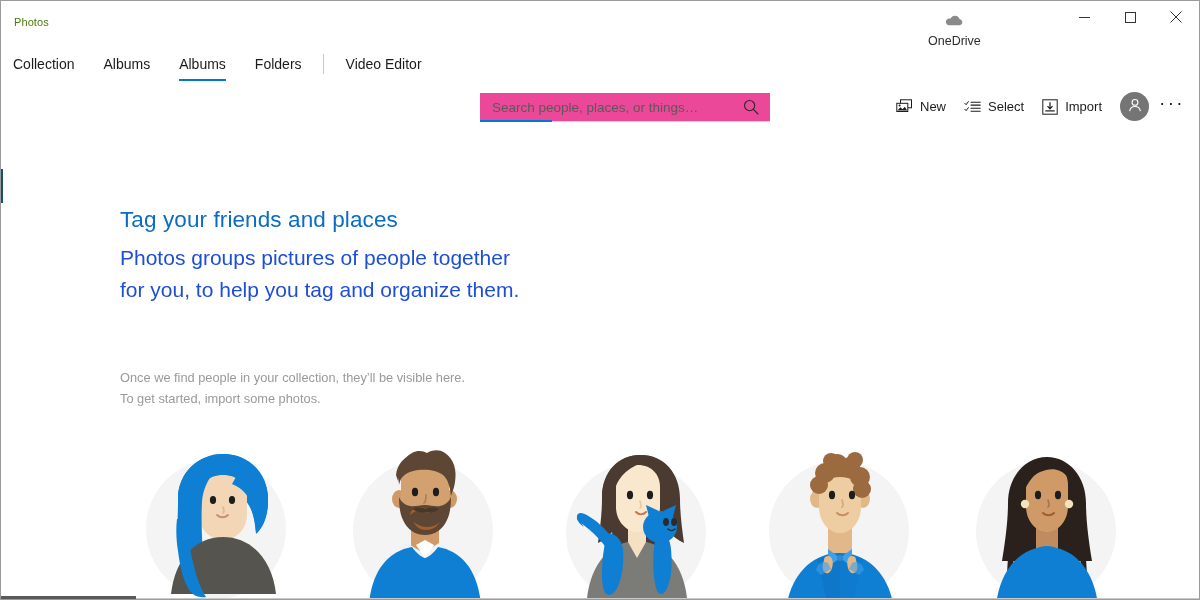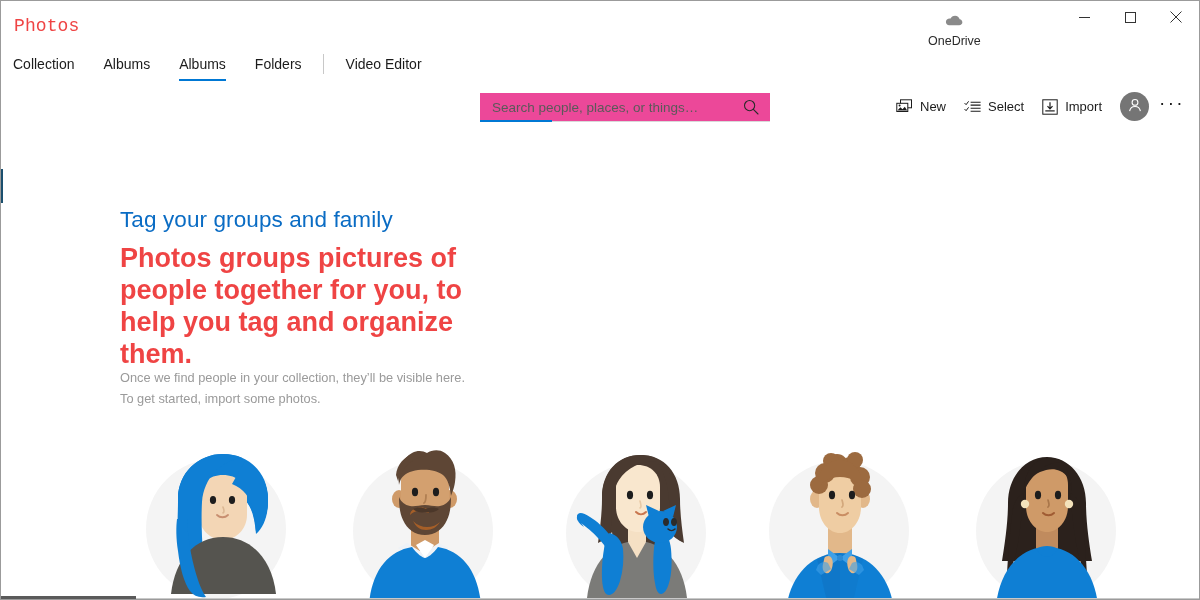--- a/index.html
+++ b/index.html
@@ -24,24 +24,23 @@
   
   .titlebar {
     position: relative;
     height: 47px;
     display: flex;
     align-items: flex-start;
   }
   .app-title {
     position: absolute;
     left: 13px; top: 15px;
-    font-size: 18px;
-    color: #ef4444;
+    font-size: 11px;
+    color: #4d7c0f;
     letter-spacing: .1px;
-    font-family: Liberation Mono, monospace;
   }
   .onedrive {
     position: absolute;
     left: 927px; top: 13px;
     display: flex; align-items: center; gap: 7px;
     font-size: 12.5px;
     color: #2b2b2b;
     flex-direction: column;
   }
   .onedrive-icon { width: 18px; height: 13px; display:block; }
@@ -168,24 +167,24 @@
     left: 119px; top: 118px;
     font-size: 22.5px;
     color: #0a6cc4;
     font-weight: 400;
     letter-spacing: .1px;
   }
   .subhead {
     position: absolute;
     left: 119px; top: 153px;
     width: 400px;
-    font-size: 27px;
+    font-size: 21px;
     line-height: 32px;
-    color: #ef4444;
-    font-weight: 700;
+    color: #1d4ed8;
+    font-weight: 400;
   }
   .hint {
     position: absolute;
     left: 119px; top: 278px;
     font-size: 12.8px;
     line-height: 21px;
     color: #9a9a9a;
   }
 
   
@@ -334,21 +333,21 @@
           </svg>
         </span>
       </div>
 
       <div class="more-btn">···</div>
     </div>
   </div>
 
   <div class="content">
 
-    <div class="headline">Tag your groups and family</div>
+    <div class="headline">Tag your friends and places</div>
     <div class="subhead">Photos groups pictures of people together for you, to help you tag and organize them.</div>
     <div class="hint">
       <div>Once we find people in your collection, they’ll be visible here.</div>
       <div>To get started, import some photos.</div>
     </div>
 
     <div class="people-row">
 
       <div class="person">
         <div class="person-art">

